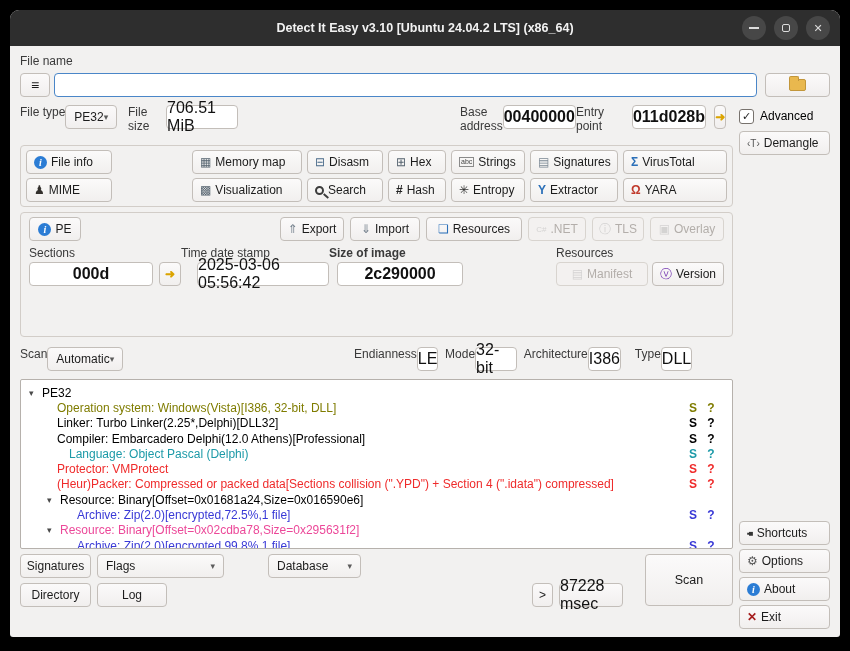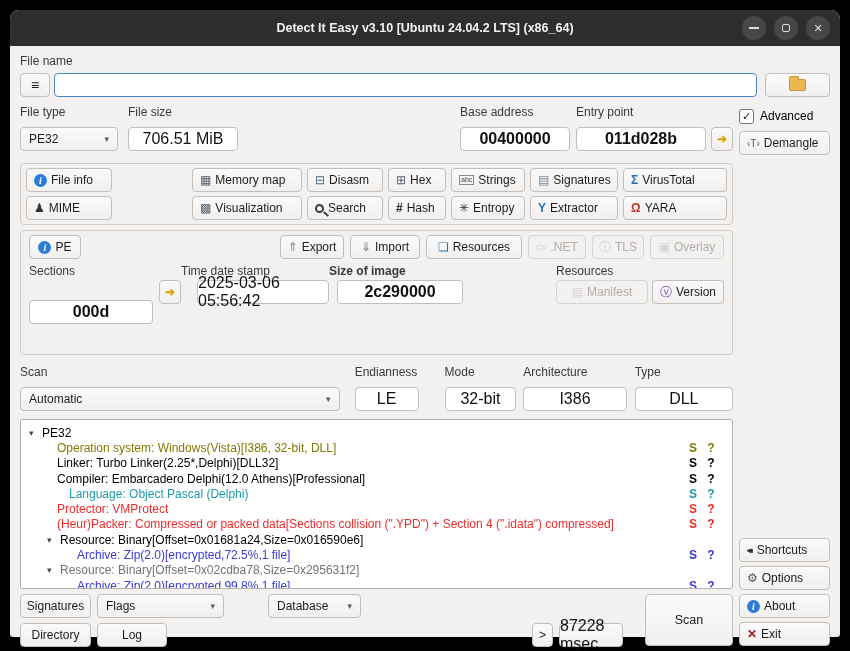--- a/index.html
+++ b/index.html
@@ -48,21 +48,21 @@
   .filerow { display:flex; align-items:center; height:26px; flex:none; }
   .listbtn { width:30px; flex:none; }
   .fileinput { flex:1; height:24px; margin-left:4px; border:1px solid #4a86c8; border-radius:4px;
     background:#fff; font-size:12px; padding:0 6px; outline:none; }
   .folderbtn { width:65px; flex:none; margin-left:8px; }
   .cols { display:flex; flex:1; margin-top:7px; }
   .main { width:713px; flex:none; display:flex; flex-direction:column; }
   .side { width:91px; margin-left:6px; display:flex; flex-direction:column; }
   
   .metarow { display:flex; }
-  .fcol { display:flex; flex-direction:column; gap:8px; }
+  .fcol { display:flex; gap:0; }
   .spacer { flex:1; }
   
   .frame { border:1px solid #d2cdc8; border-radius:4px; }
   .tools { margin-top:12px; display:grid; padding:4px 5px;
     grid-template-columns:86px 1fr 110px 76px 58px 74px 88px 104px; gap:4px 5px; }
   .tools .btn { justify-content:flex-start; }
   
   .peframe { margin-top:5px; height:125px; padding:4px 8px; }
   .perow1 { display:flex; gap:6px; }
   .pelabels { display:flex; margin-top:5px; }
@@ -249,21 +249,21 @@
               </button>
           </div>
           <div class="pelabels">
             <span class="lbl" style="width:152px;">Sections</span>
             <span class="lbl" style="width:148px;">Time date stamp</span>
             <span class="lbl" style="width:134px;font-weight:bold;">Size of image</span>
             <span class="spacer"></span>
             <span class="lbl" style="width:168px;">Resources</span>
           </div>
           <div class="pectrls">
-            <div class="valbox bold" style="width:124px;margin-top:20px;">000d</div>
+            <div class="valbox bold" style="width:124px;">000d</div>
             <button class="btn" style="width:22px;margin-left:6px;padding:0;color:#dba400;font-weight:bold;">
                 <span>➜</span>
               </button>
             <div class="valbox" style="width:132px;margin-left:16px;">2025-03-06 05:56:42</div>
             <div class="valbox bold" style="width:126px;margin-left:8px;">2c290000</div>
             <span class="spacer"></span>
             <button class="btn disabled" style="width:92px;">
                 <span class="ic">▤</span>
                 <span>Manifest</span>
               </button>
@@ -346,21 +346,21 @@
               <span class="txt" style="color: rgb(0, 0, 0);">Resource: Binary[Offset=0x01681a24,Size=0x016590e6]</span>
             </div>
           <div class="trow" style="padding-left:56px;">
               <span class="txt" style="color: rgb(57, 57, 214);">Archive: Zip(2.0)[encrypted,72.5%,1 file]</span>
               <span class="spacer"></span>
               <span class="sq1" style="color: rgb(57, 57, 214);">S</span>
               <span class="sq1 mr" style="color: rgb(57, 57, 214);">?</span>
             </div>
           <div class="trow" style="padding-left:26px;">
               <span class="exp">▾</span>
-              <span class="txt" style="color: #737373;">Resource: Binary[Offset=0x02cdba78,Size=0x295631f2]</span>
+              <span class="txt" style="color: #ec4899;">Resource: Binary[Offset=0x02cdba78,Size=0x295631f2]</span>
             </div>
           <div class="trow" style="padding-left:56px;">
               <span class="txt" style="color: rgb(57, 57, 214);">Archive: Zip(2.0)[encrypted,99.8%,1 file]</span>
               <span class="spacer"></span>
               <span class="sq1" style="color: rgb(57, 57, 214);">S</span>
               <span class="sq1 mr" style="color: rgb(57, 57, 214);">?</span>
             </div>
         </div>
 
         <div class="bottom">

